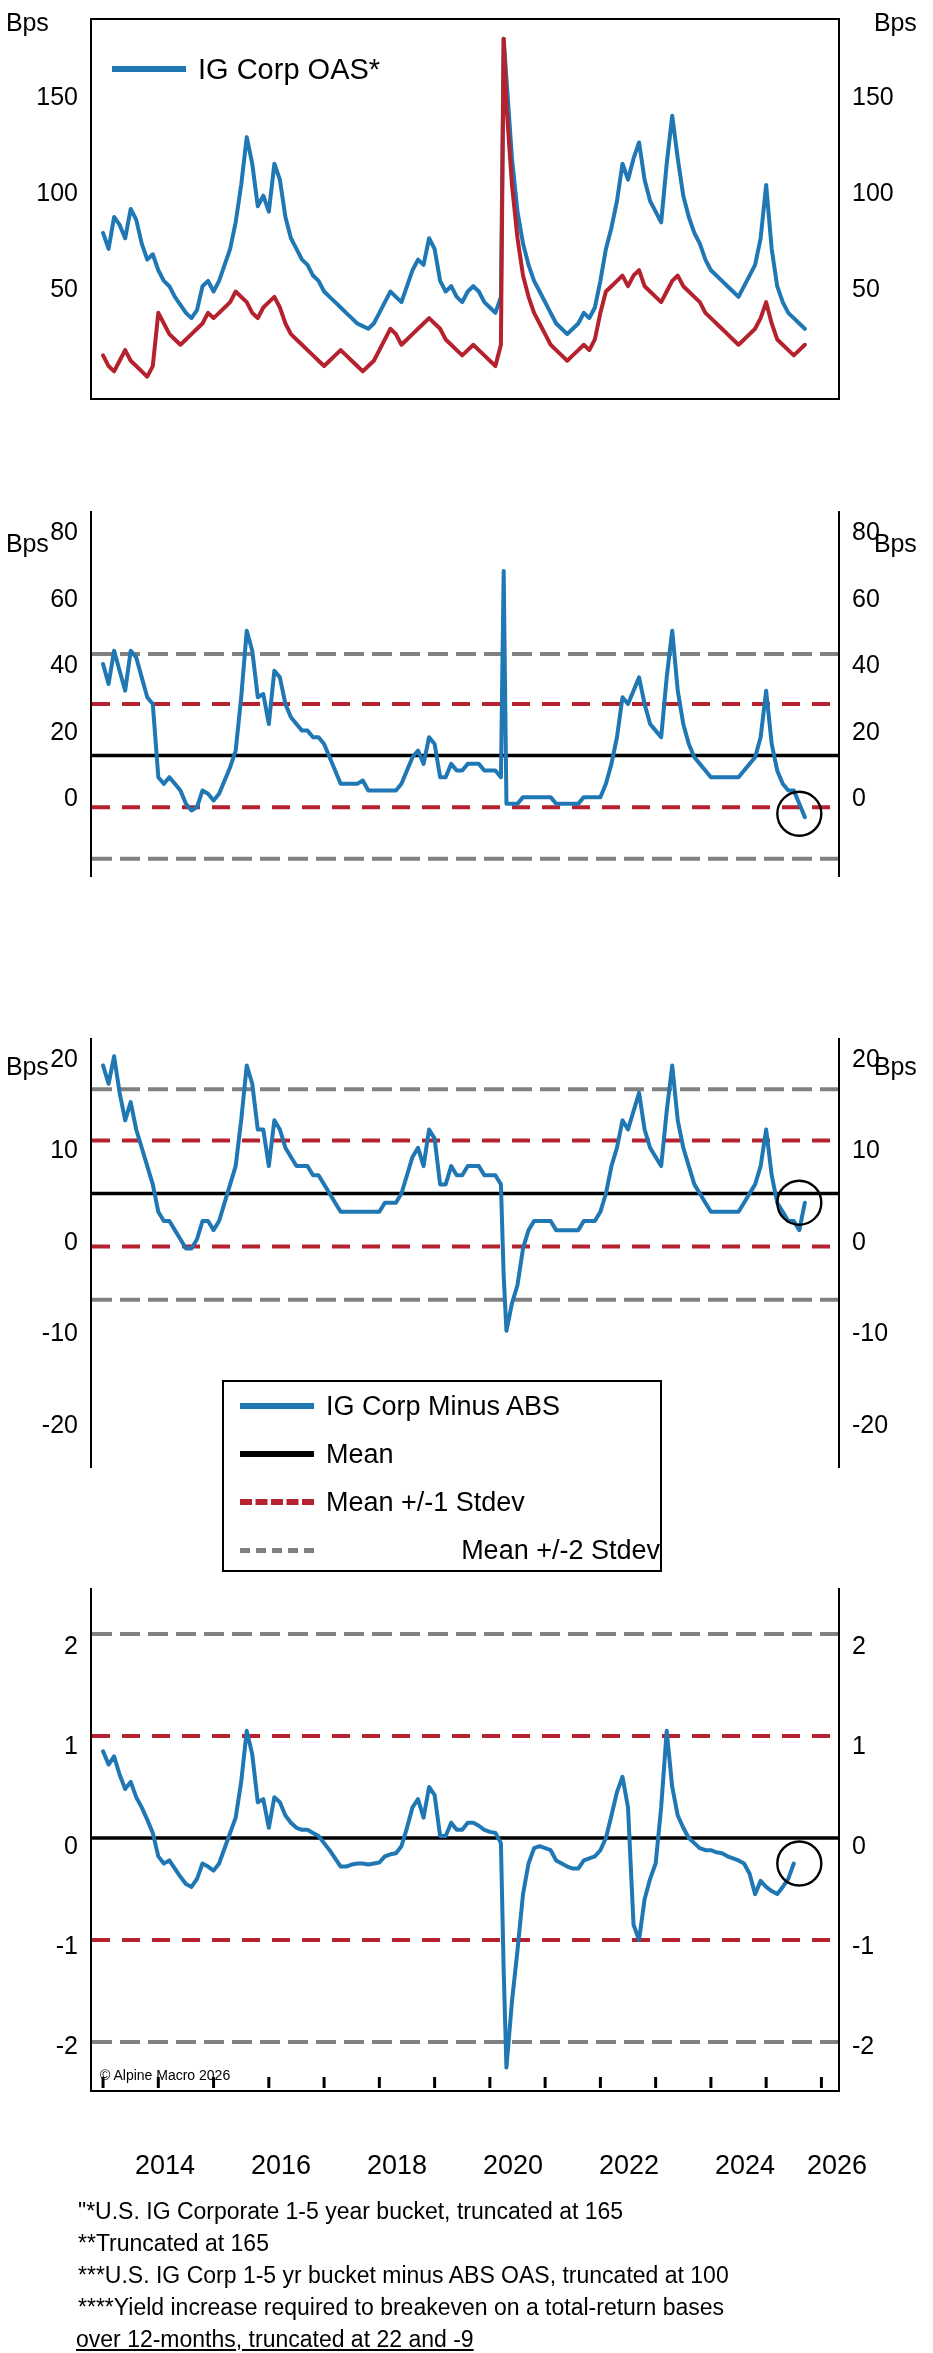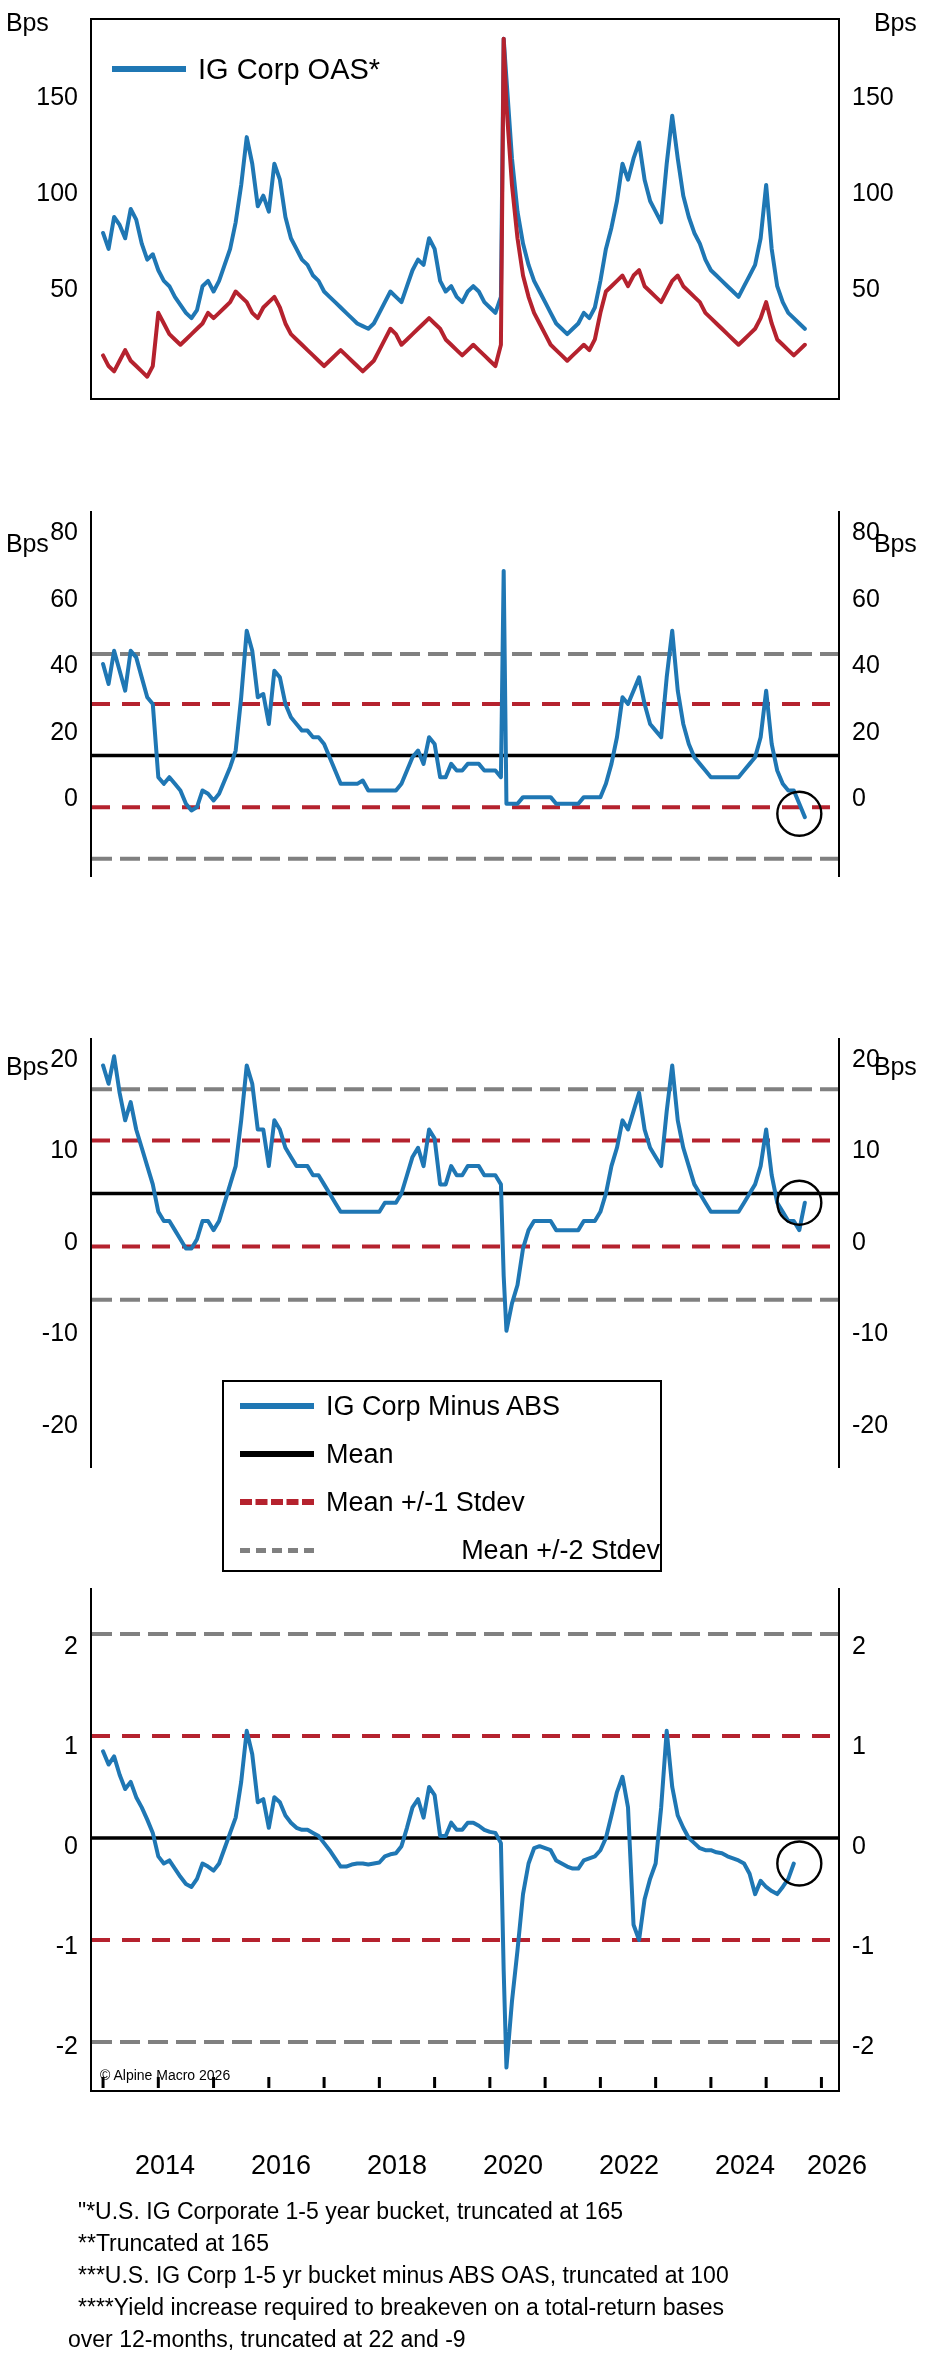--- a/index.html
+++ b/index.html
@@ -202,16 +202,16 @@
     <div class="xtick-label" style="left:579px;top:2152px;width:100px;">2022</div>
     <div class="xtick-label" style="left:695px;top:2152px;width:100px;">2024</div>
     <div class="xtick-label" style="left:787px;top:2152px;width:100px;">2026</div>
   </div>
 
   <div>
     <div class="footnote" style="left:78px;top:2196px;">"*U.S. IG Corporate 1-5 year bucket, truncated at 165</div>
     <div class="footnote" style="left:78px;top:2228px;">**Truncated at 165</div>
     <div class="footnote" style="left:78px;top:2260px;">***U.S. IG Corp 1-5 yr bucket minus ABS OAS, truncated at 100</div>
     <div class="footnote" style="left:78px;top:2292px;">****Yield increase required to breakeven on a total-return bases</div>
-    <div class="footnote" style="left:68px;top:2324px;">over 12-months, truncated at 22 and -9</div>
+    <div class="footnote" style="left:76px;top:2324px;text-decoration:underline;">over 12-months, truncated at 22 and -9</div>
   </div>
 
 </div>
 
 </body></html>

